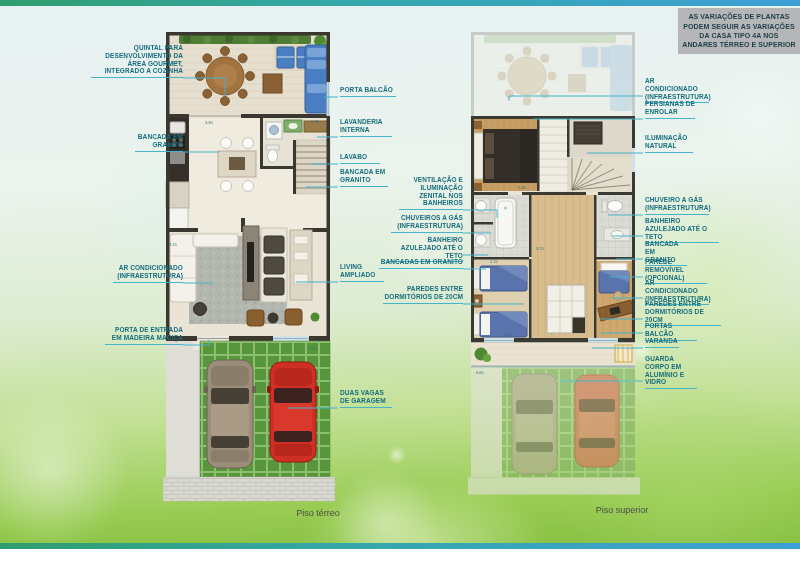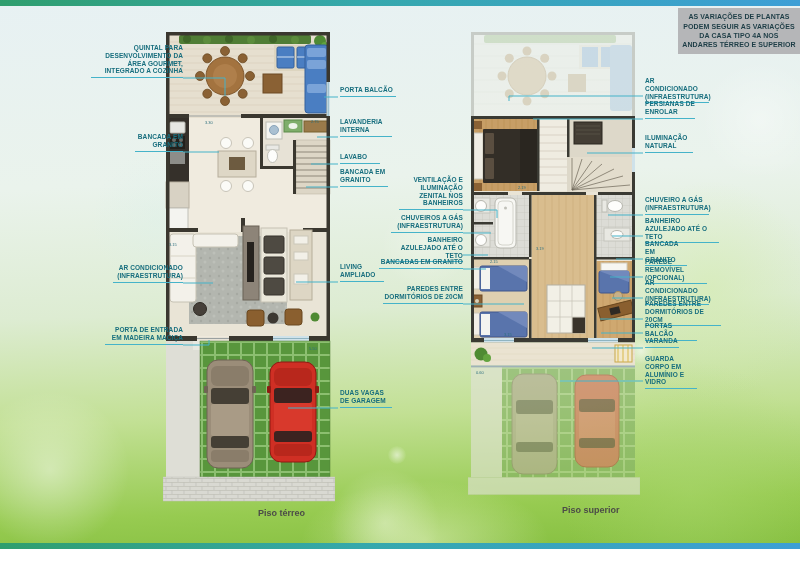--- a/index.html
+++ b/index.html
@@ -11,21 +11,21 @@
   .stripe{position:absolute;left:0;width:800px;height:6px;
     background:linear-gradient(90deg,#2f9e6e,#35a8ac 45%,#3d9fd6)}
   .footer-white{position:absolute;left:0;top:549px;width:800px;height:16px;background:#ffffff}
   .notice{position:absolute;left:678px;top:8px;width:122px;height:46px;background:#b5b6b8;
     color:#1d3d46;font-size:7px;font-weight:bold;line-height:1.35;text-align:center;
     display:flex;align-items:center;justify-content:center;padding:2px 4px;letter-spacing:.1px}
   .plan{position:absolute}
   .lbl{position:absolute;font-size:6.5px;font-weight:bold;color:#176e7e;line-height:1.2;
     letter-spacing:.1px;border-bottom:1px solid #45b3c9;padding-bottom:2px}
   .lbl-r{text-align:right}
-  .caption{position:absolute;font-size:9px;font-weight:bold;color:#4c4c48;text-align:left;width:120px}
+  .caption{position:absolute;font-size:9px;font-weight:normal;color:#4c4c48;text-align:center;width:120px}
   .leaders{position:absolute;left:0;top:0;pointer-events:none}
   svg text{font-family:"Liberation Sans",sans-serif}
 </style>
 </head>
 <body>
 
 <div class="stage">
 
   <div class="bokeh" style="left:-30px;top:390px;width:160px;height:160px;background:radial-gradient(circle,rgba(255,255,255,.45),rgba(255,255,255,0) 70%)"></div>
   <div class="bokeh" style="left:330px;top:468px;width:110px;height:110px;background:radial-gradient(circle,rgba(255,255,255,.4),rgba(255,255,255,0) 70%)"></div>

